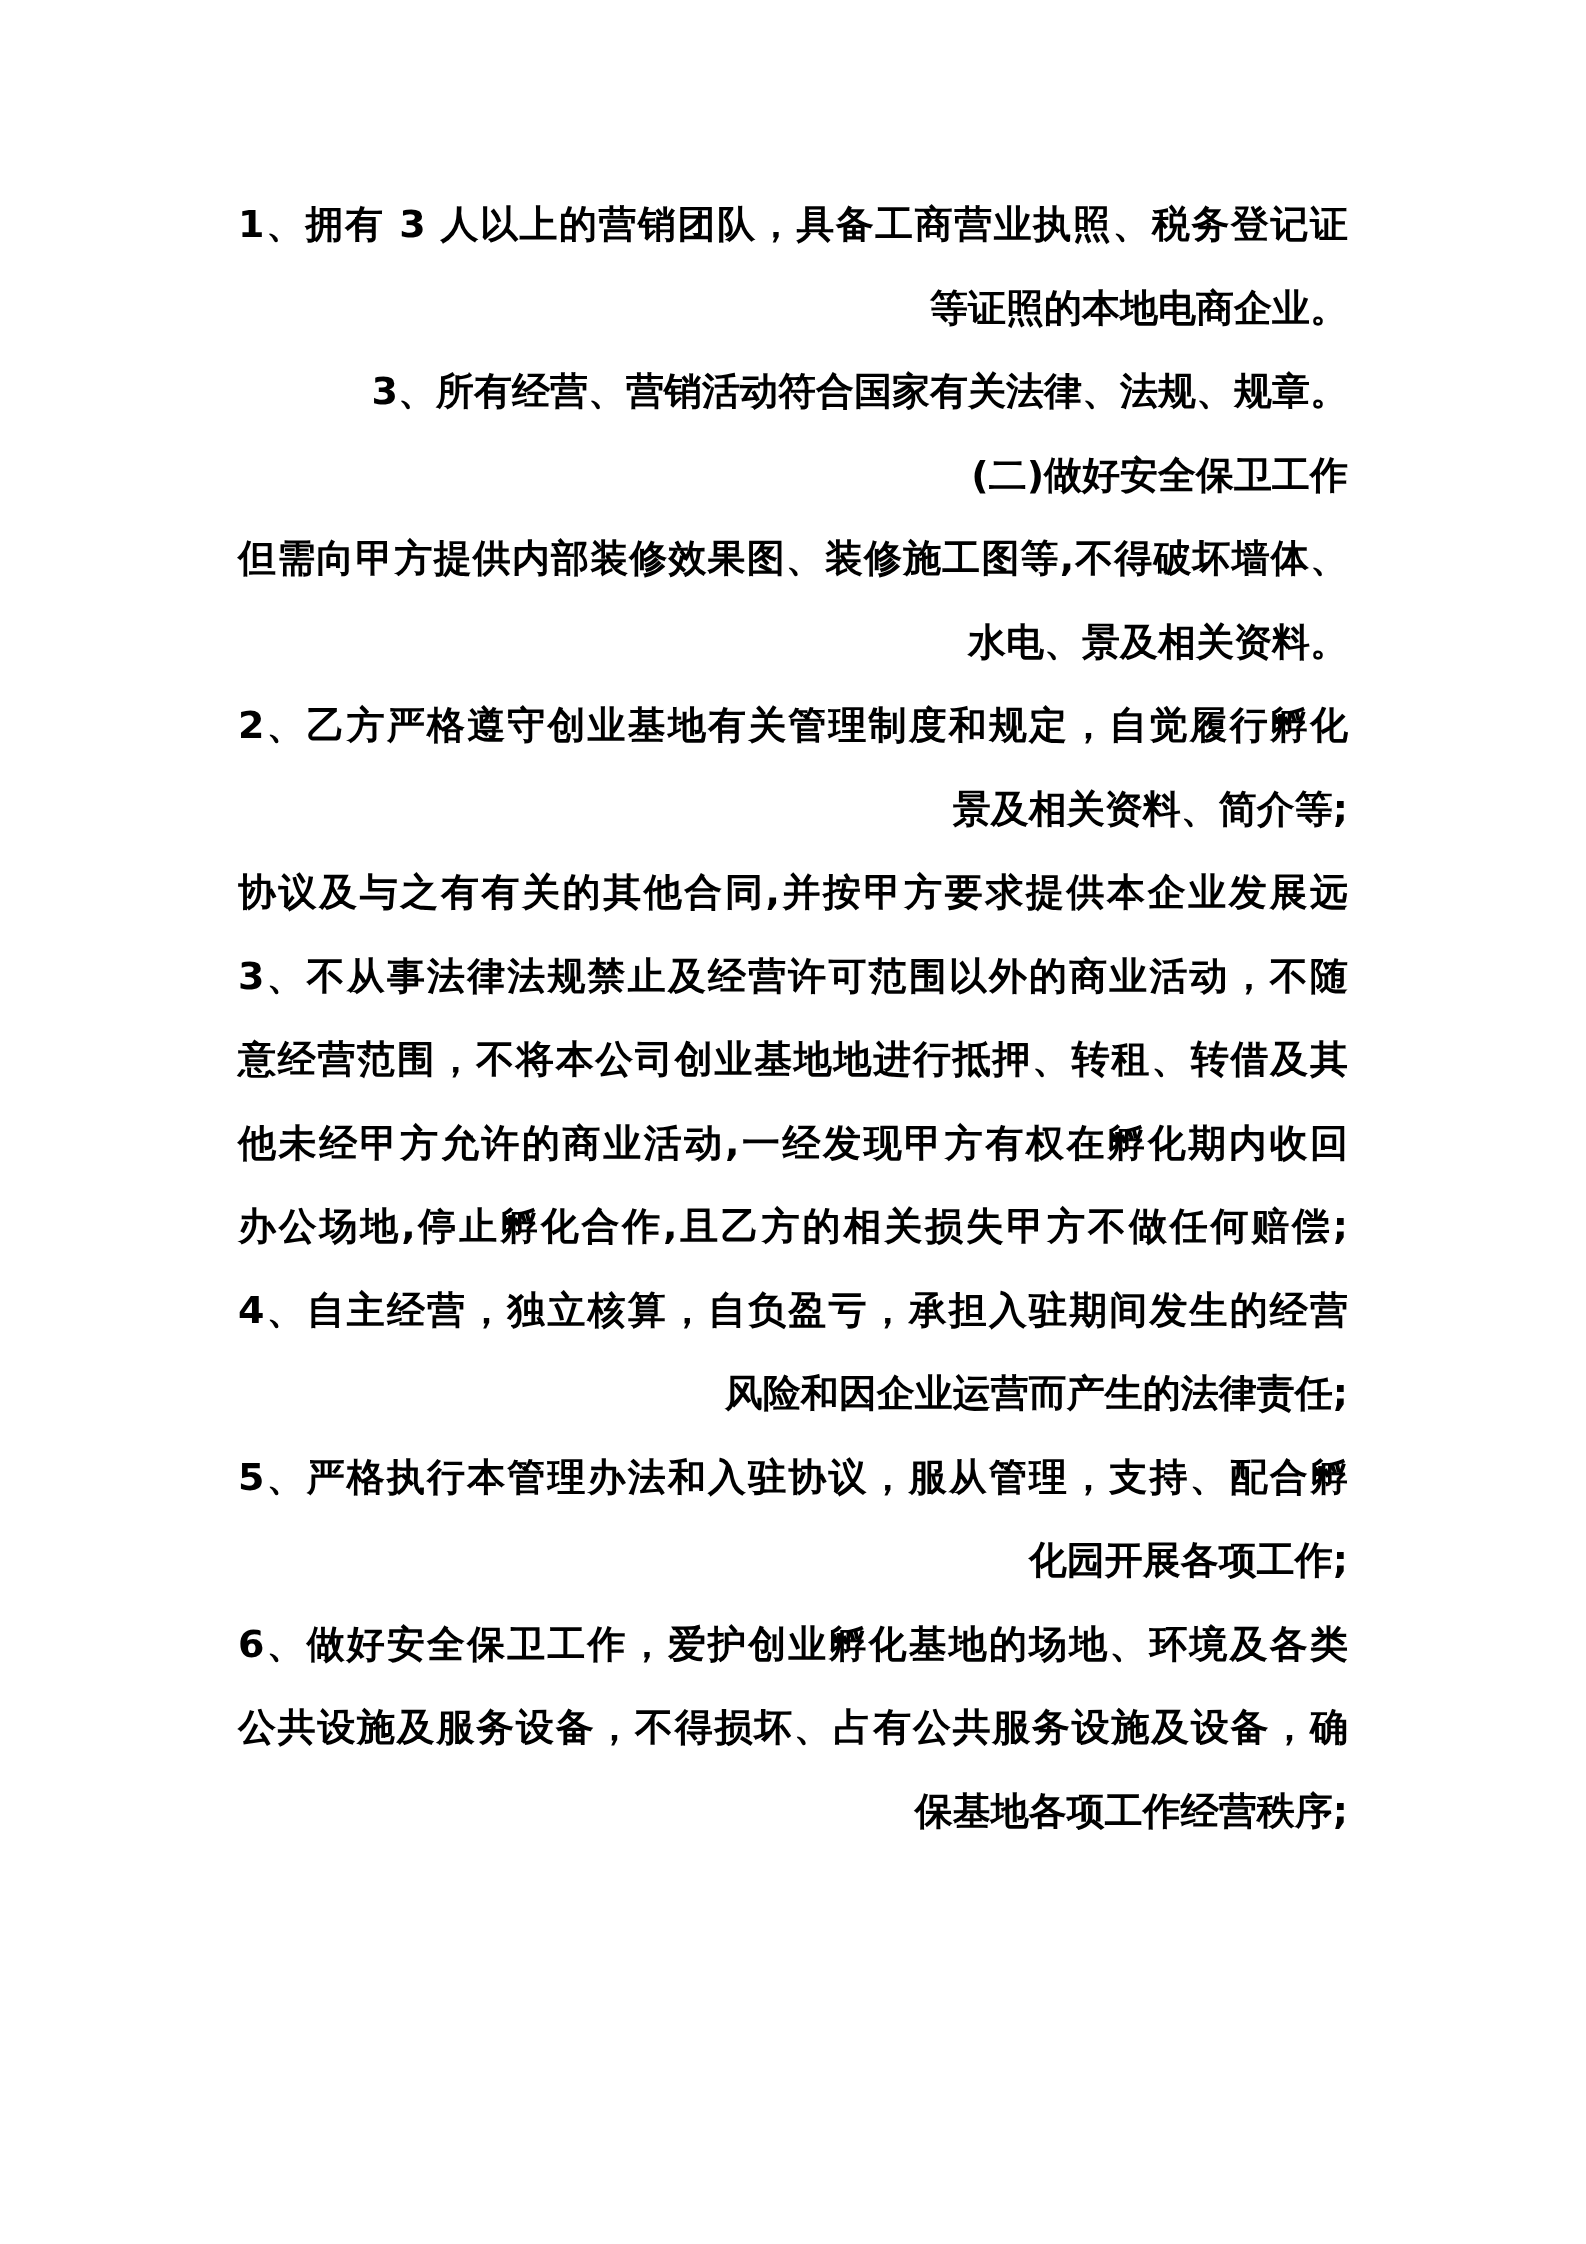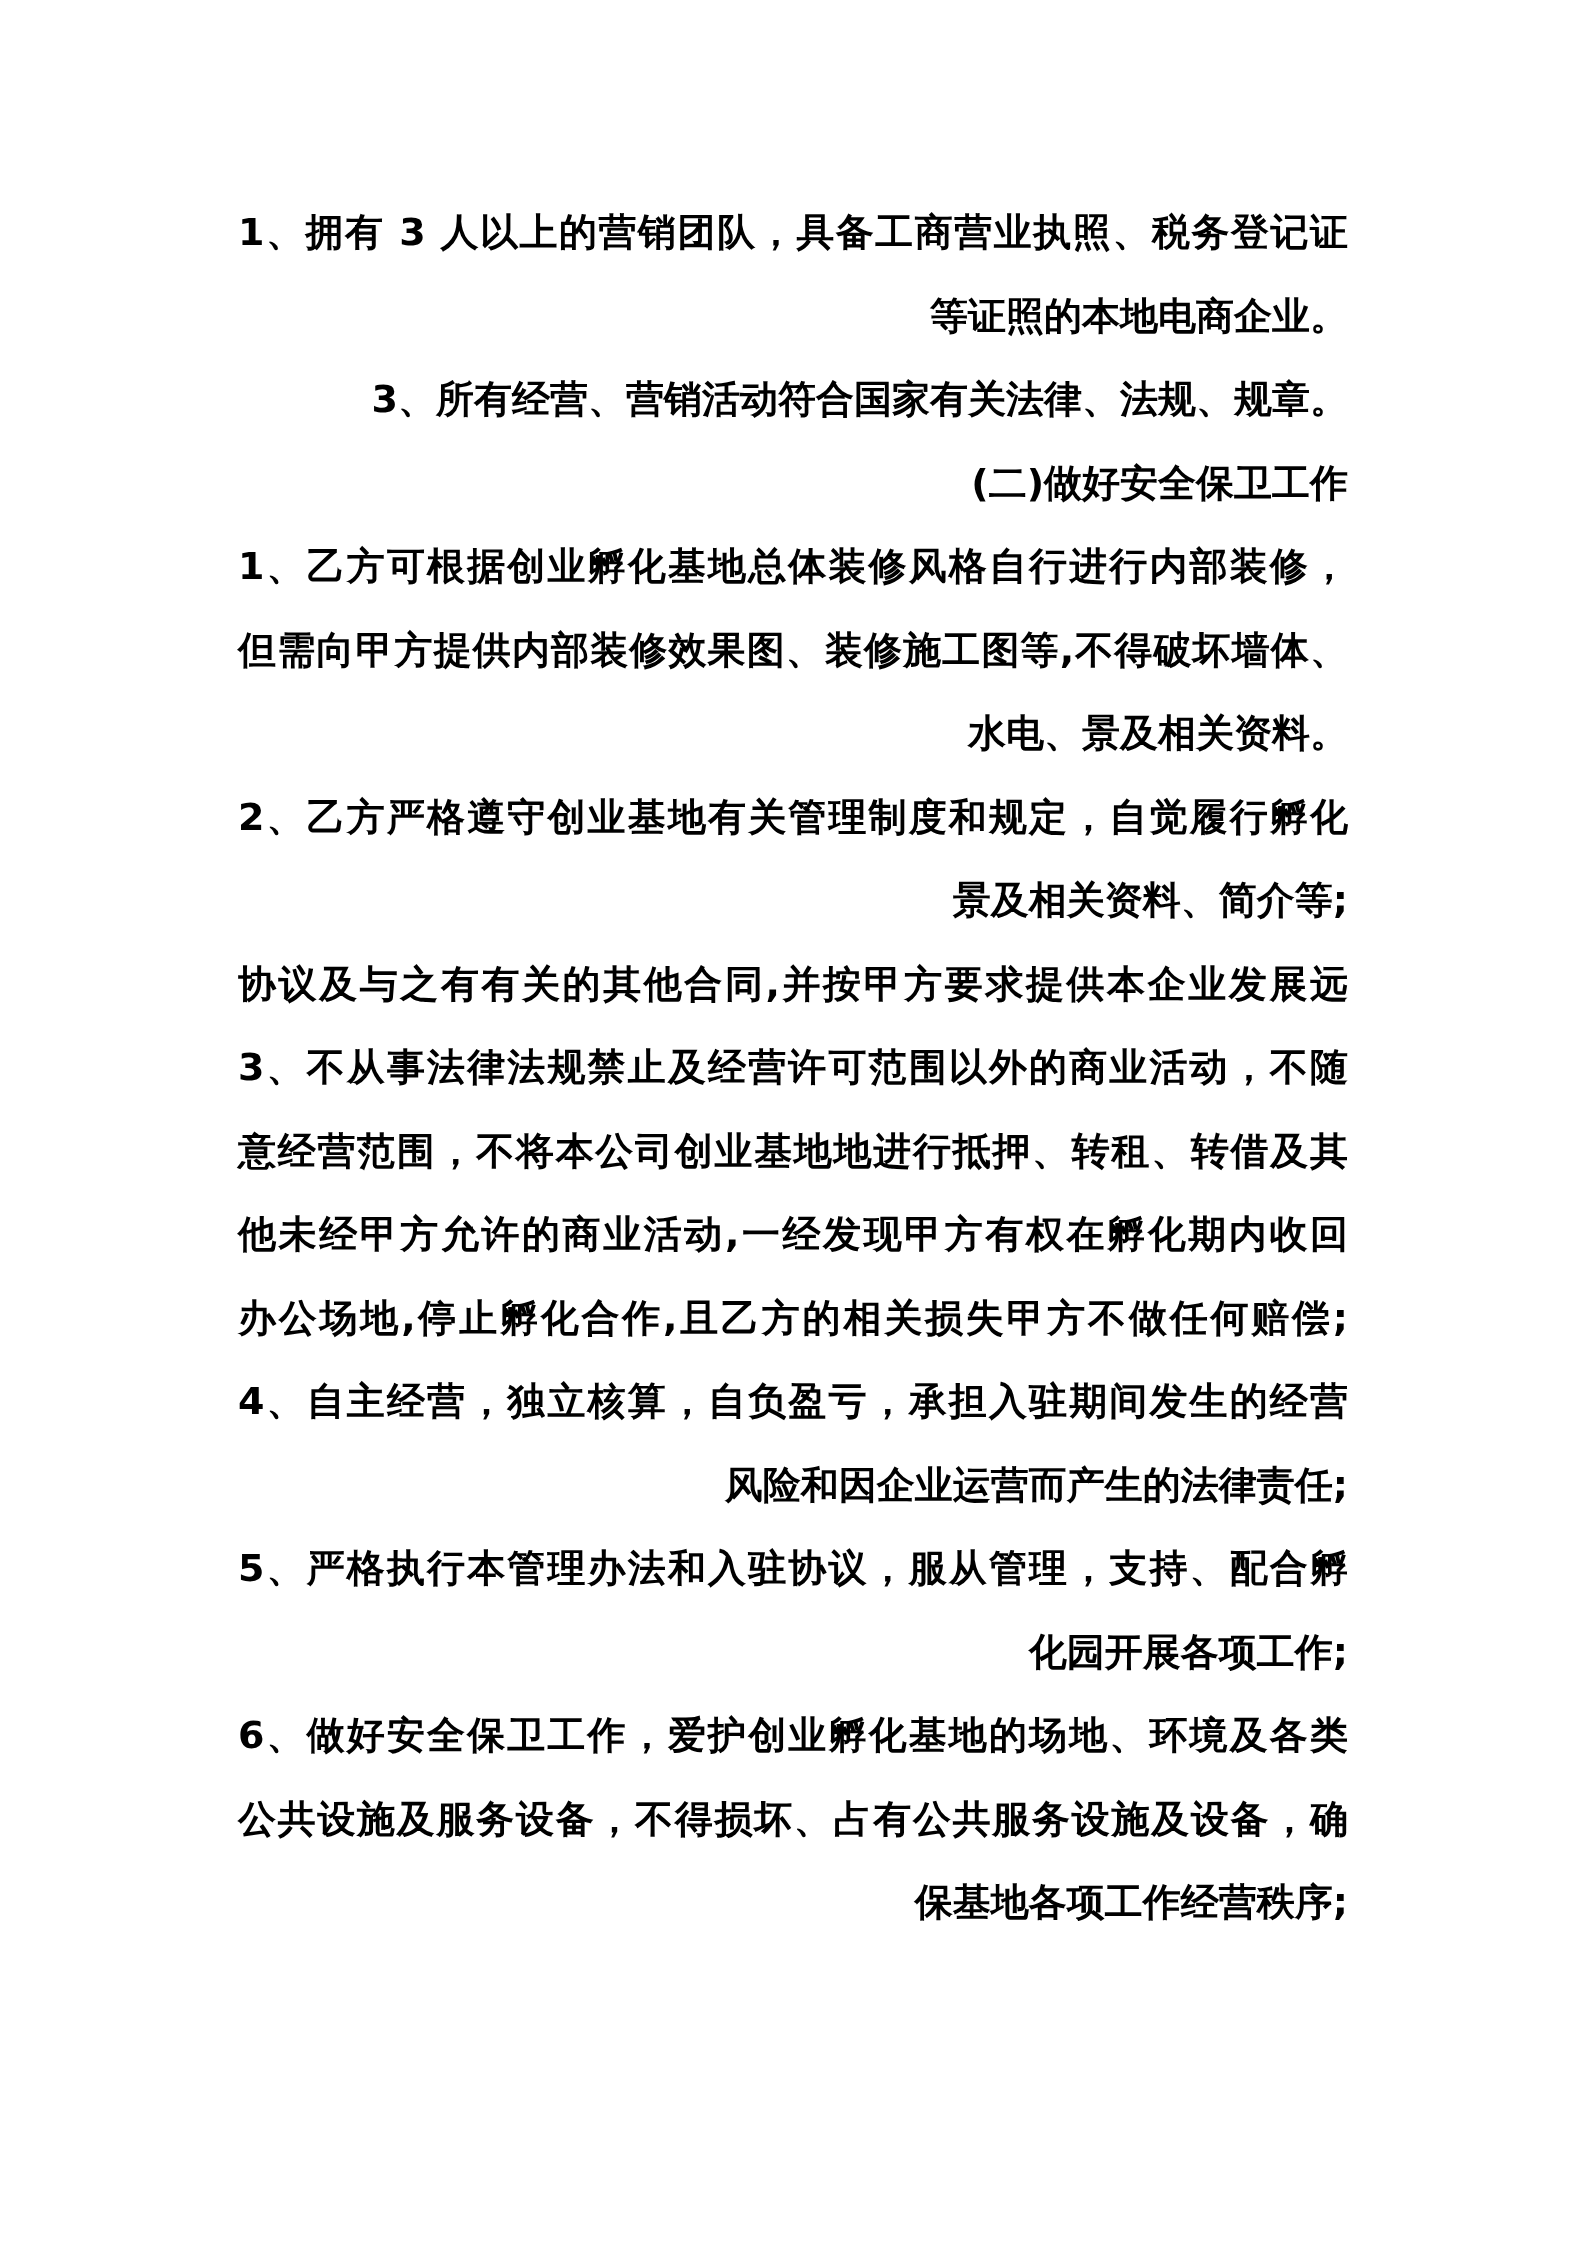--- a/index.html
+++ b/index.html
@@ -11,21 +11,21 @@
     position: relative;
     width: 1586px;
     height: 2244px;
     background: #ffffff;
     overflow: hidden;
     font-family: "DejaVu Sans", "Liberation Sans", sans-serif;
   }
   .doc {
     position: absolute;
     left: 238px;
-    top: 191px;
+    top: 183px;
     width: 1110px;
     color: #000000;
     font-size: 38px;
     font-weight: 700;
     line-height: 83.5px;
     letter-spacing: 0;
   }
   .line {
     height: 83.5px;
     text-align: right;
@@ -41,21 +41,20 @@
 </style>
 </head>
 <body>
 
 <div class="page">
   <div class="doc">
     <div class="line jl">1、拥有 3 人以上的营销团队，具备工商营业执照、税务登记证</div>
     <div class="line">等证照的本地电商企业。</div>
     <div class="line">3、所有经营、营销活动符合国家有关法律、法规、规章。</div>
     <div class="line">(二)做好安全保卫工作</div>
-    <div class="line jl">1、乙方可根据创业孵化基地总体装修风格自行进行内部装修，</div>
     <div class="line jl">但需向甲方提供内部装修效果图、装修施工图等,不得破坏墙体、</div>
     <div class="line">水电、景及相关资料。</div>
     <div class="line jl">2、乙方严格遵守创业基地有关管理制度和规定，自觉履行孵化</div>
     <div class="line">景及相关资料、简介等;</div>
     <div class="line jl">协议及与之有有关的其他合同,并按甲方要求提供本企业发展远</div>
     <div class="line jl">3、不从事法律法规禁止及经营许可范围以外的商业活动，不随</div>
     <div class="line jl">意经营范围，不将本公司创业基地地进行抵押、转租、转借及其</div>
     <div class="line jl">他未经甲方允许的商业活动,一经发现甲方有权在孵化期内收回</div>
     <div class="line jl">办公场地,停止孵化合作,且乙方的相关损失甲方不做任何赔偿;</div>
     <div class="line jl">4、自主经营，独立核算，自负盈亏，承担入驻期间发生的经营</div>

